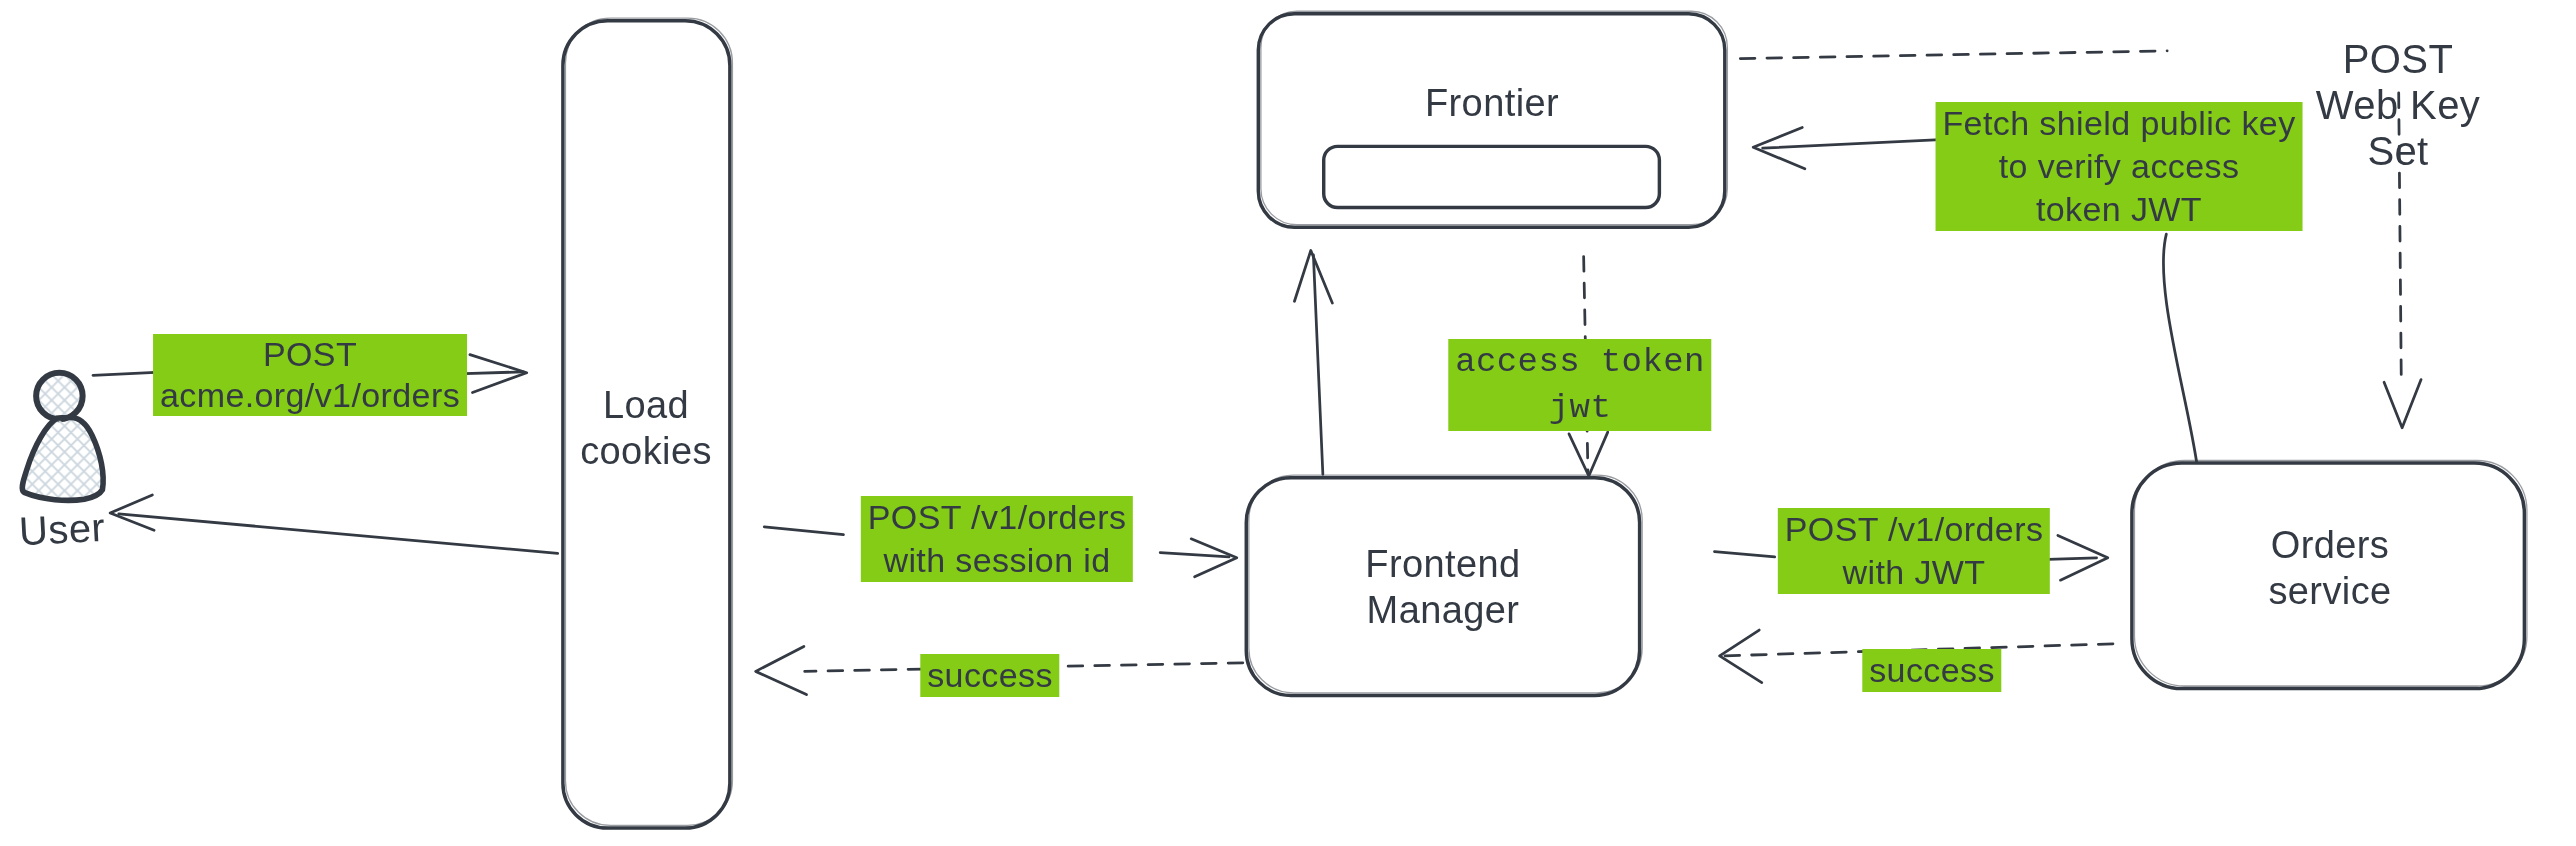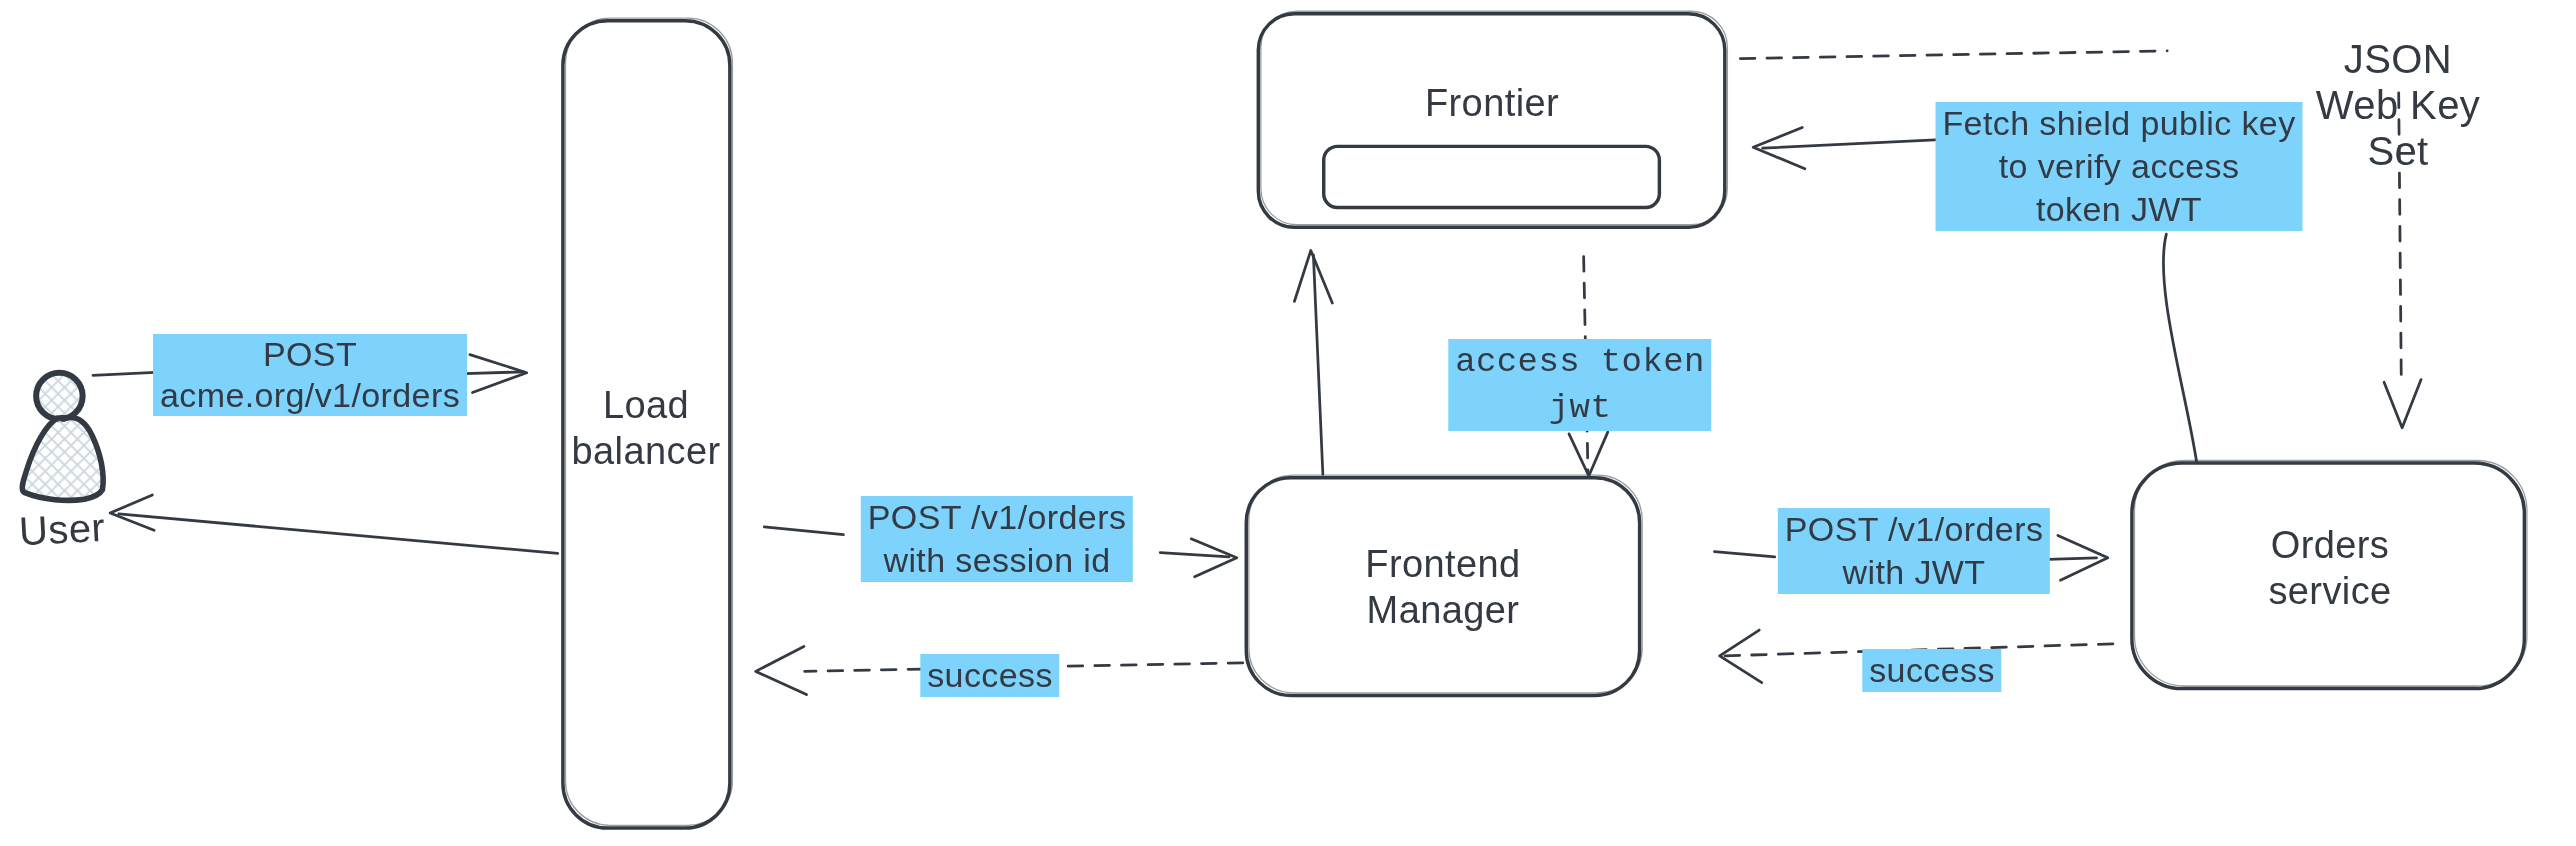--- a/index.html
+++ b/index.html
@@ -15,21 +15,21 @@
   .lbl{
     position:absolute;
     transform:translateX(-50%);
     text-align:center;
     white-space:pre-line;
     color:#343a43;
     letter-spacing:0.4px;
   }
   .edge{
     font-size:34px;line-height:43px;
-    background:#7dd3fc;
+    background:#84cc16;
     padding:0 6.9px;
   }
   .node{font-size:38px;line-height:46px;}
   .big{font-size:40px;line-height:46px;}
   .tilt{transform:translateX(-50%) rotate(-3deg);}
   .lh52{line-height:45px;}
   .lh54{line-height:46px;font-family:Liberation Mono, monospace;}
 </style>
 </head>
 <body>
@@ -129,21 +129,21 @@
       <rect x="1451" y="552" width="457" height="253" rx="52" fill="none" stroke-width="1.5" opacity="0.5"></rect>
 
       <rect x="2477" y="538" width="456" height="262" rx="58"></rect>
       <rect x="2480" y="535" width="456" height="262" rx="58" fill="none" stroke-width="1.5" opacity="0.5"></rect>
     </g>
   </svg>
 
   <div class="lbl big tilt" style="left:62px;top:506px;">User</div>
 
   <div class="lbl node" style="left:646px;top:382px;">Load
-balancer</div>
+cookies</div>
 
   <div class="lbl node" style="left:1492px;top:80px;text-align:right;">Frontier</div>
 
 
   <div class="lbl node" style="left:1443px;top:541px;">Frontend
 Manager</div>
 
   <div class="lbl node" style="left:2330px;top:522px;">Orders service</div>
 
   <div class="lbl edge" style="left:310px;top:334px;line-height:41px;">POST
@@ -160,16 +160,16 @@
 
   <div class="lbl edge" style="left:1914px;top:508px;">POST /v1/orders
 with JWT</div>
 
   <div class="lbl edge" style="left:1932px;top:649px;">success</div>
 
   <div class="lbl edge" style="left:2119px;top:102px;">Fetch shield public key
 to verify access
 token JWT</div>
 
-  <div class="lbl big" style="left:2398px;top:36px;">JSON Web Key Set</div>
+  <div class="lbl big" style="left:2398px;top:36px;">POST Web Key Set</div>
 
 </div>
 
 
 </body></html>

